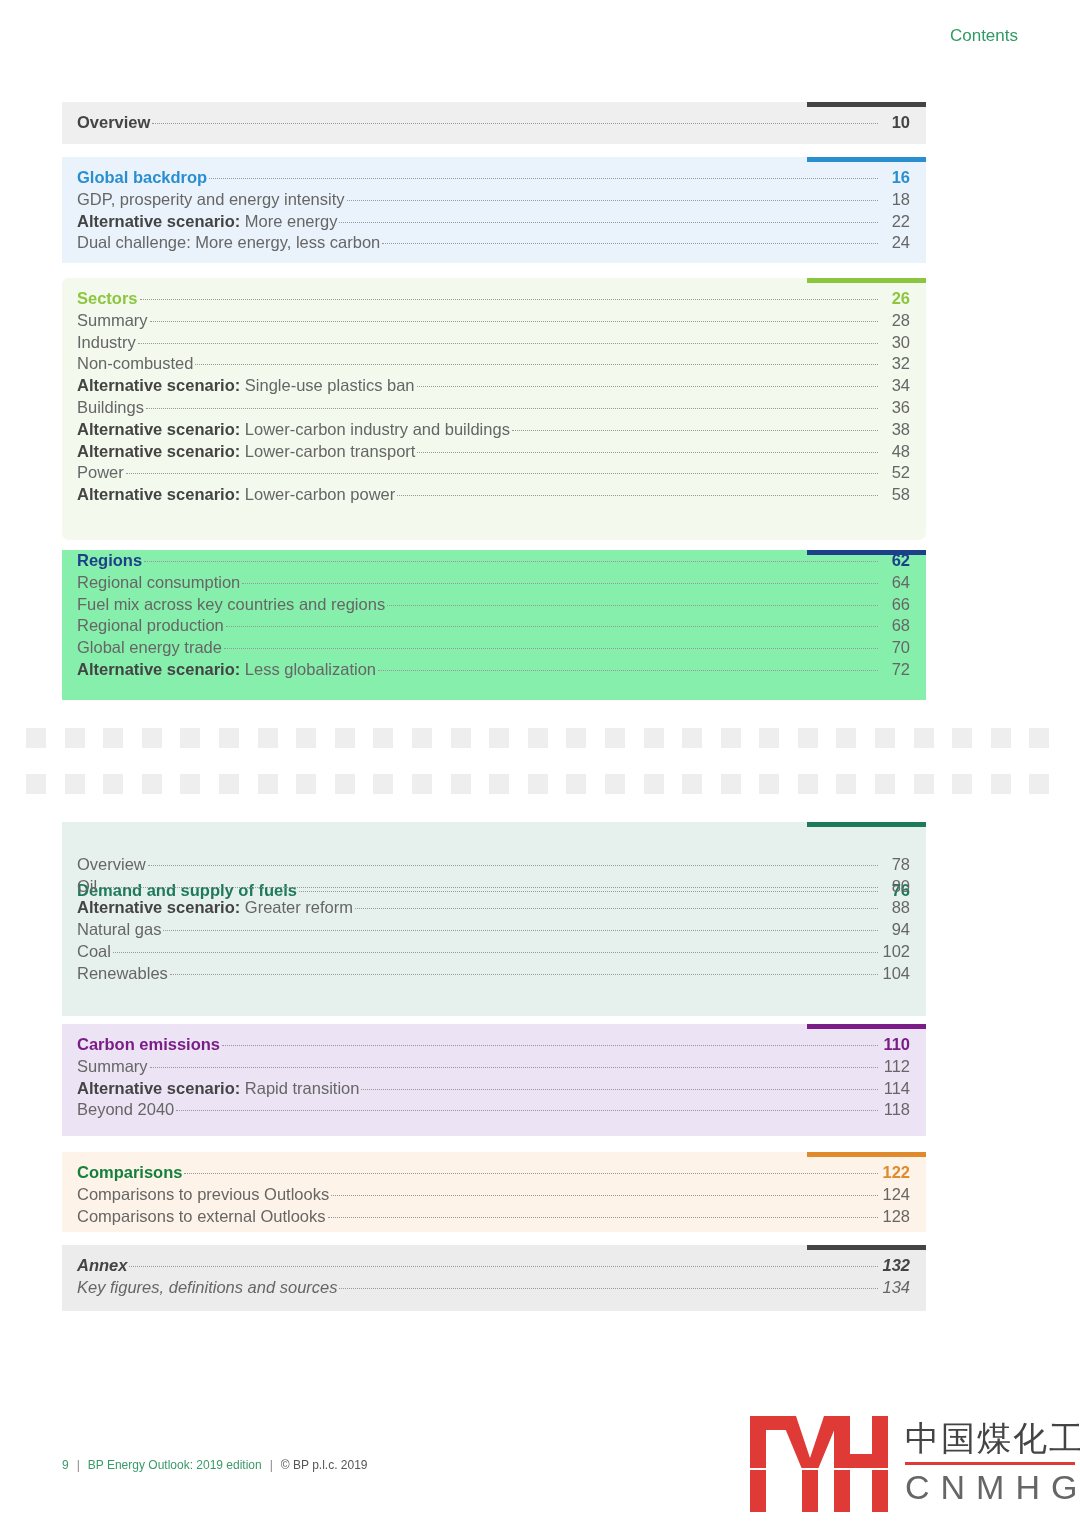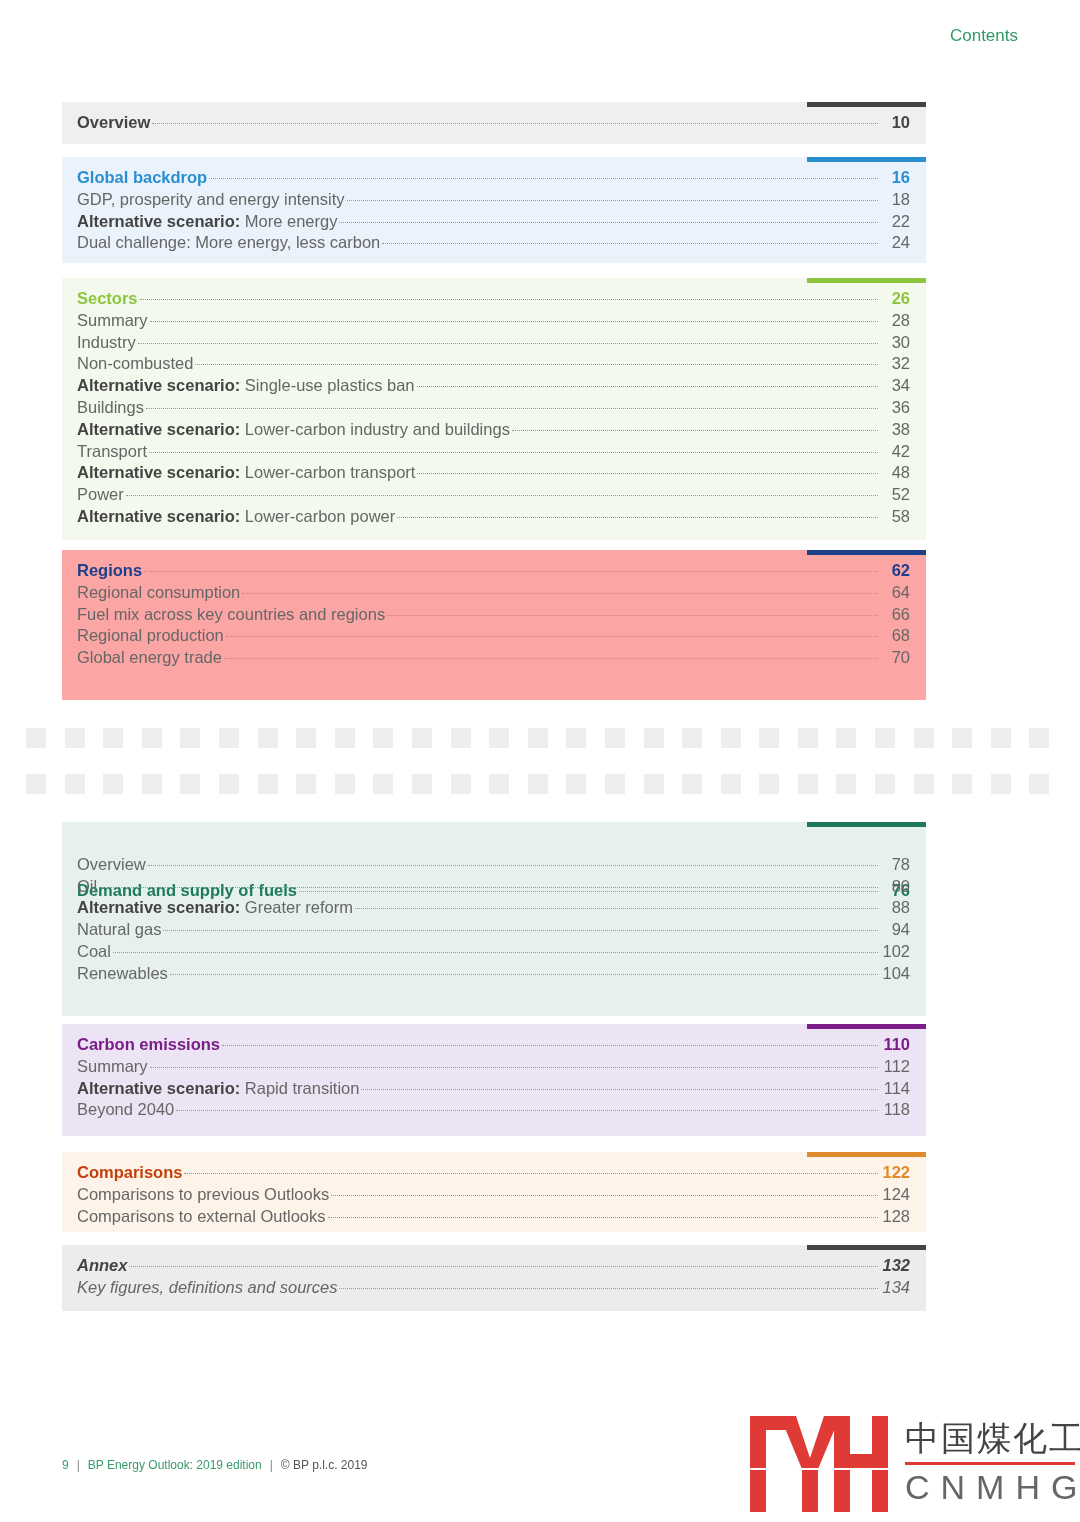--- a/index.html
+++ b/index.html
@@ -84,21 +84,21 @@
         <span class="label"><b>Alternative scenario:</b><span> More energy</span></span>
         <span class="dots"></span>
         <span class="page">22</span>
       </div>
       <div class="row">
         <span class="label">Dual challenge: More energy, less carbon</span>
         <span class="dots"></span>
         <span class="page">24</span>
       </div>
     </div>
-    <div class="section" style="top: 278px; height: 262px; background: rgb(243, 249, 236); padding-top: 10px;">
+    <div class="section" style="top: 278px; height: 262px; background: rgb(243, 249, 236); padding-top: 10px; border-radius: 7px;">
       <div class="bar" style="background: rgb(140, 198, 63);"></div>
       <div class="row head">
         <span class="label" style="color: rgb(140, 198, 63);">Sectors</span>
         <span class="dots"></span>
         <span class="page" style="color: rgb(140, 198, 63);">26</span>
       </div>
       <div class="row">
         <span class="label">Summary</span>
         <span class="dots"></span>
         <span class="page">28</span>
@@ -122,41 +122,36 @@
         <span class="label">Buildings</span>
         <span class="dots"></span>
         <span class="page">36</span>
       </div>
       <div class="row">
         <span class="label"><b>Alternative scenario:</b><span> Lower-carbon industry and buildings</span></span>
         <span class="dots"></span>
         <span class="page">38</span>
       </div>
       <div class="row">
-        <span class="label">Transport</span>
-        <span class="dots"></span>
-        <span class="page">42</span>
-      </div>
-      <div class="row">
         <span class="label"><b>Alternative scenario:</b><span> Lower-carbon transport</span></span>
         <span class="dots"></span>
         <span class="page">48</span>
       </div>
       <div class="row">
         <span class="label">Power</span>
         <span class="dots"></span>
         <span class="page">52</span>
       </div>
       <div class="row">
         <span class="label"><b>Alternative scenario:</b><span> Lower-carbon power</span></span>
         <span class="dots"></span>
         <span class="page">58</span>
       </div>
     </div>
-    <div class="section" style="top: 550px; height: 150px; background: #fca5a5; padding-top: 10px;">
+    <div class="section" style="top: 550px; height: 150px; background: #86efac; ">
       <div class="bar" style="background: rgb(28, 63, 138);"></div>
       <div class="row head">
         <span class="label" style="color: rgb(28, 63, 138);">Regions</span>
         <span class="dots"></span>
         <span class="page" style="color: rgb(28, 63, 138);">62</span>
       </div>
       <div class="row">
         <span class="label">Regional consumption</span>
         <span class="dots"></span>
         <span class="page">64</span>
@@ -168,20 +163,25 @@
       </div>
       <div class="row">
         <span class="label">Regional production</span>
         <span class="dots"></span>
         <span class="page">68</span>
       </div>
       <div class="row">
         <span class="label">Global energy trade</span>
         <span class="dots"></span>
         <span class="page">70</span>
+      </div>
+      <div class="row">
+        <span class="label"><b>Alternative scenario:</b><span> Less globalization</span></span>
+        <span class="dots"></span>
+        <span class="page">72</span>
       </div>
     </div>
     <div class="section" style="top: 822px; height: 194px; background: rgb(230, 241, 238); padding-top: 10px;">
       <div class="bar" style="background: rgb(30, 122, 90);"></div>
       <div class="row head">
         <span class="label" style="color: rgb(30, 122, 90);">Demand and supply of fuels</span>
         <span class="dots"></span>
         <span class="page" style="color: rgb(30, 122, 90); margin-top: 48px;">76</span>
       </div>
       <div class="row">
@@ -234,21 +234,21 @@
       </div>
       <div class="row">
         <span class="label">Beyond 2040</span>
         <span class="dots"></span>
         <span class="page">118</span>
       </div>
     </div>
     <div class="section" style="top: 1152px; height: 80px; background: rgb(253, 243, 232); padding-top: 10px;">
       <div class="bar" style="background: rgb(224, 138, 44);"></div>
       <div class="row head">
-        <span class="label" style="color: #c2410c;">Comparisons</span>
+        <span class="label" style="color: #15803d;">Comparisons</span>
         <span class="dots"></span>
         <span class="page" style="color: rgb(224, 138, 44);">122</span>
       </div>
       <div class="row">
         <span class="label">Comparisons to previous Outlooks</span>
         <span class="dots"></span>
         <span class="page">124</span>
       </div>
       <div class="row">
         <span class="label">Comparisons to external Outlooks</span>

